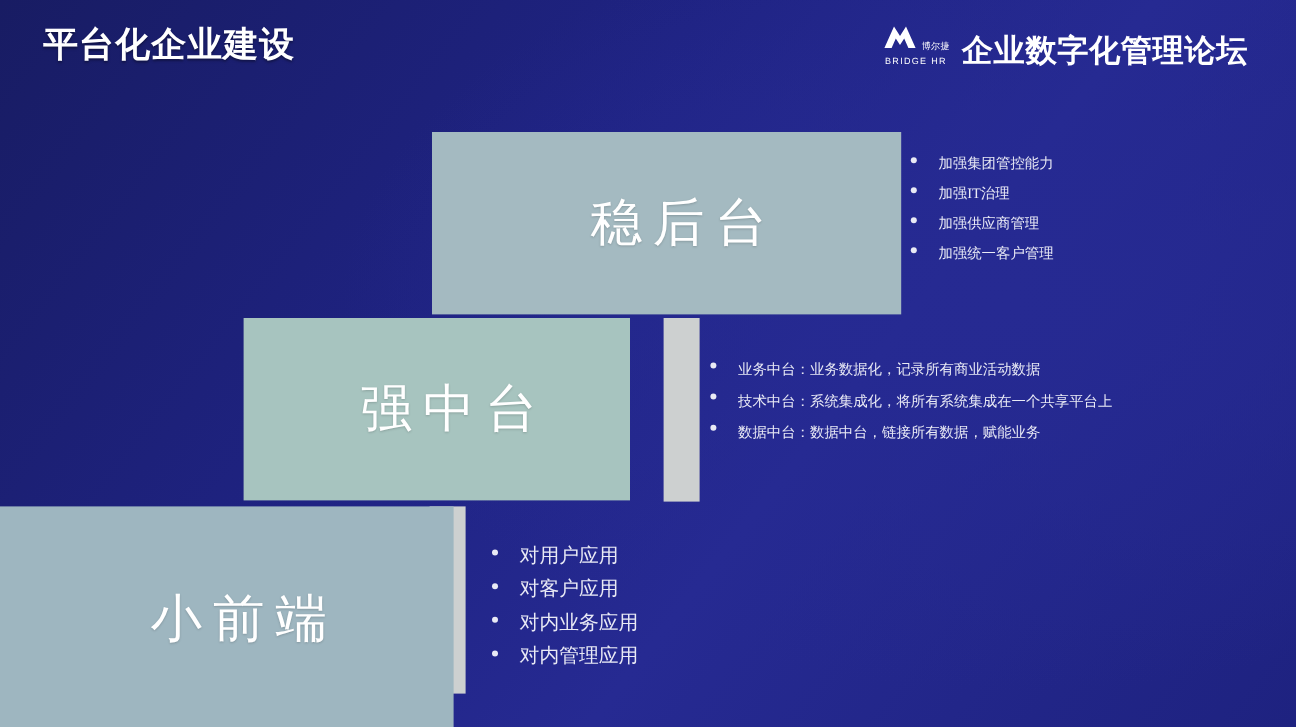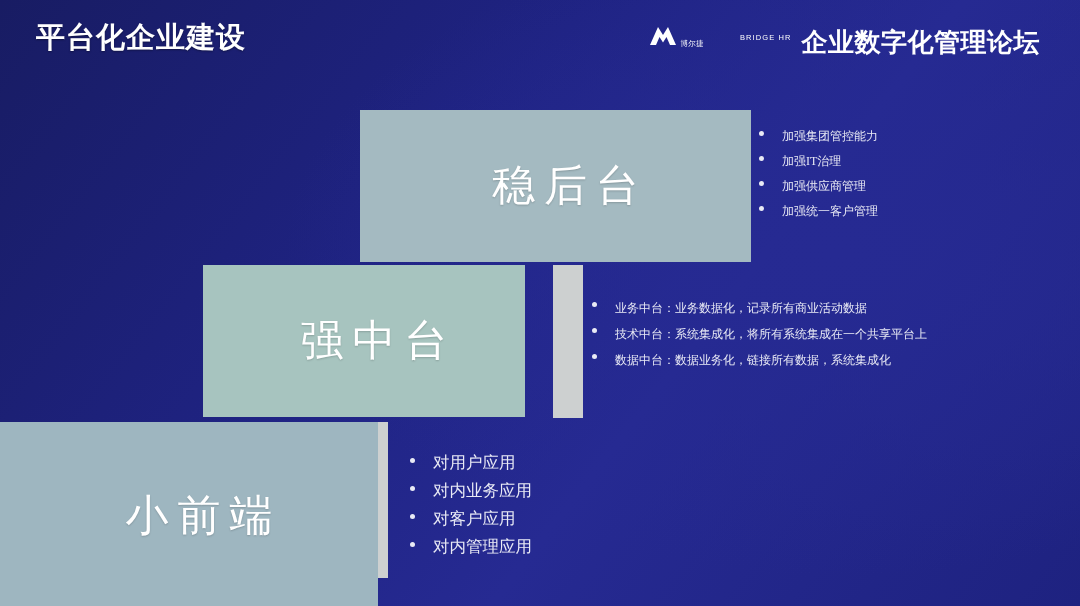--- a/index.html
+++ b/index.html
@@ -38,25 +38,24 @@
     position: absolute;
     right: 40px;
     top: 16px;
     display: flex;
     align-items: center;
     gap: 10px;
     height: 42px;
   }
   .brand-logo {
     display: flex;
-    flex-direction: row;
+    flex-direction: column;
     align-items: center;
     justify-content: center;
     line-height: 1;
-    gap: 36px;
   }
   .brand-logo-row {
     display: flex;
     align-items: flex-end;
     gap: 3px;
   }
   .brand-mark { display: block; }
   .brand-cn {
     font-size: 7.5px;
     color: #ffffff;
@@ -217,23 +216,23 @@
   <ul class="bullets bullets-top">
     <li>加强集团管控能力</li>
     <li>加强IT治理</li>
     <li>加强供应商管理</li>
     <li>加强统一客户管理</li>
   </ul>
 
   <ul class="bullets bullets-mid">
     <li>业务中台：业务数据化，记录所有商业活动数据</li>
     <li>技术中台：系统集成化，将所有系统集成在一个共享平台上</li>
-    <li>数据中台：数据业务化，链接所有数据，系统集成化</li>
+    <li>数据中台：数据中台，链接所有数据，赋能业务</li>
   </ul>
 
   <ul class="bullets bullets-bot">
     <li>对用户应用</li>
+    <li>对客户应用</li>
     <li>对内业务应用</li>
-    <li>对客户应用</li>
     <li>对内管理应用</li>
   </ul>
 
 </div>
 
 </body></html>

